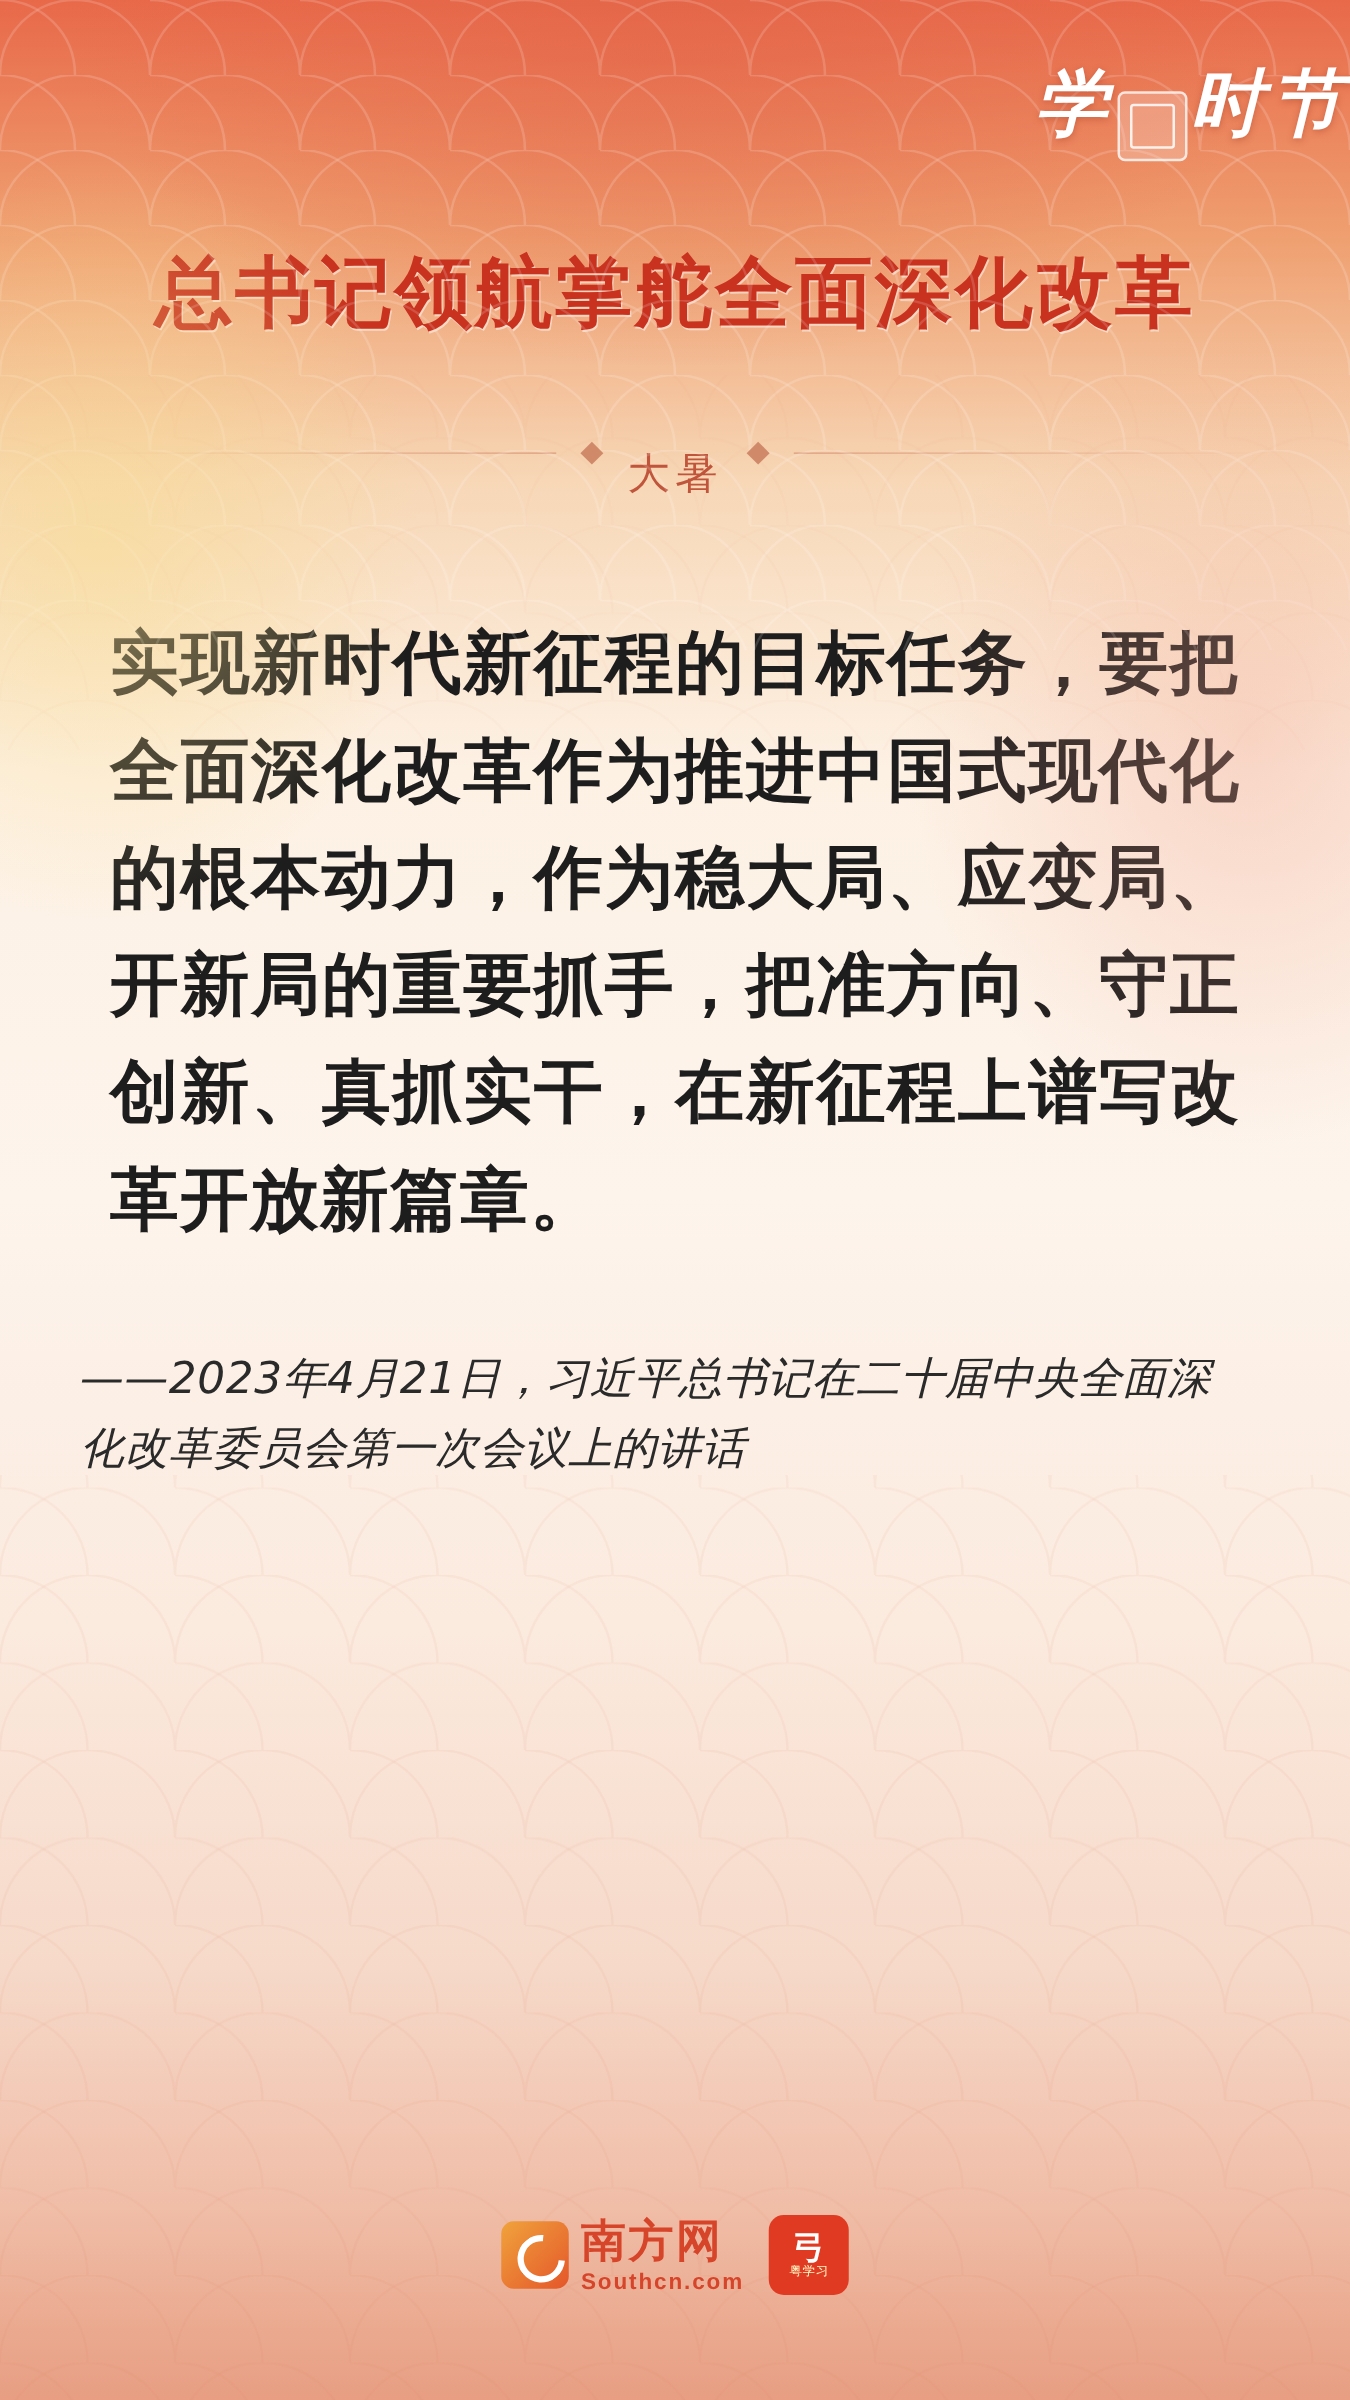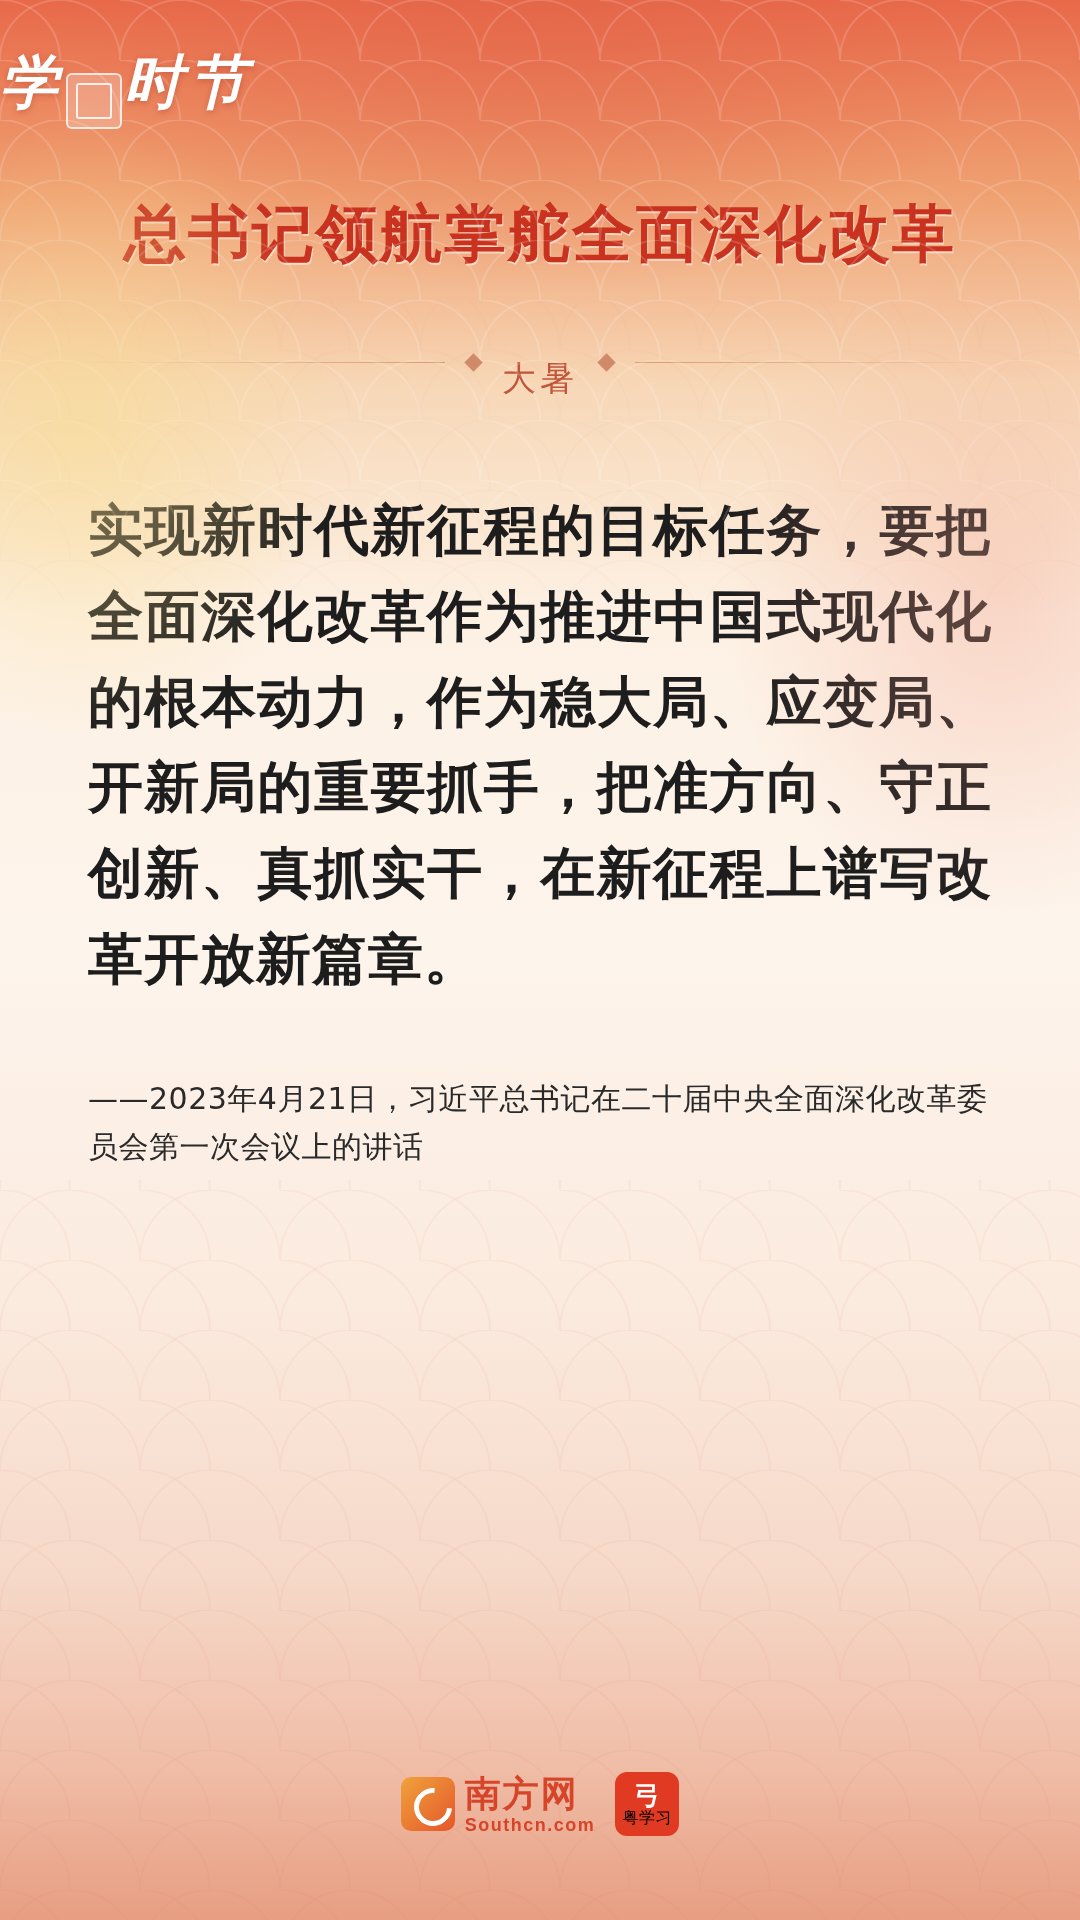--- a/index.html
+++ b/index.html
@@ -49,21 +49,21 @@
     position: absolute;
     right: -200px; top: 260px;
     width: 560px; height: 660px;
     background: radial-gradient(ellipse at center, rgba(240,160,140,0.35) 0%, rgba(240,160,140,0) 70%);
     pointer-events: none;
   }
 
   
   .brand {
     position: relative;
-    text-align: left;
+    text-align: right;
     padding-top: 44px;
     height: 96px;
   }
   .brand-text {
     display: inline-block;
     font-family: "DejaVu Serif", serif;
     font-weight: 700;
     font-size: 58px;
     letter-spacing: 6px;
     color: #ffffff;
@@ -160,26 +160,27 @@
     font-weight: 700;
     font-size: 55px;
     line-height: 1.56;
     color: #1d1d1d;
     text-align: justify;
     letter-spacing: 1px;
   }
 
   
   .attribution {
-    margin: 72px 88px 0 88px;
+    margin: 72px 88px 0 64px;
     font-family: "DejaVu Sans", sans-serif;
-    font-size: 30px;
+    font-size: 35px;
     line-height: 1.62;
     color: #2a2a2a;
     letter-spacing: 0.5px;
+    font-style: italic;
   }
 
   
   .footer {
     position: absolute;
     left: 0; right: 0;
     bottom: 84px;
     display: flex;
     align-items: center;
     justify-content: center;
@@ -238,22 +239,22 @@
   }
   .yx-glyph {
     font-family: "DejaVu Serif", serif;
     font-weight: 700;
     font-size: 26px;
     color: #ffffff;
     line-height: 1;
   }
   .yx-label {
     font-family: "Liberation Sans", sans-serif;
-    font-size: 16px;
-    color: #000000;
+    font-size: 10px;
+    color: #fef9c3;
     letter-spacing: 0.5px;
     line-height: 1;
   }
 </style>
 </head>
 <body>
 
 <div class="poster">
 
   <svg class="waves-top" viewBox="0 0 1080 520" preserveAspectRatio="none">

